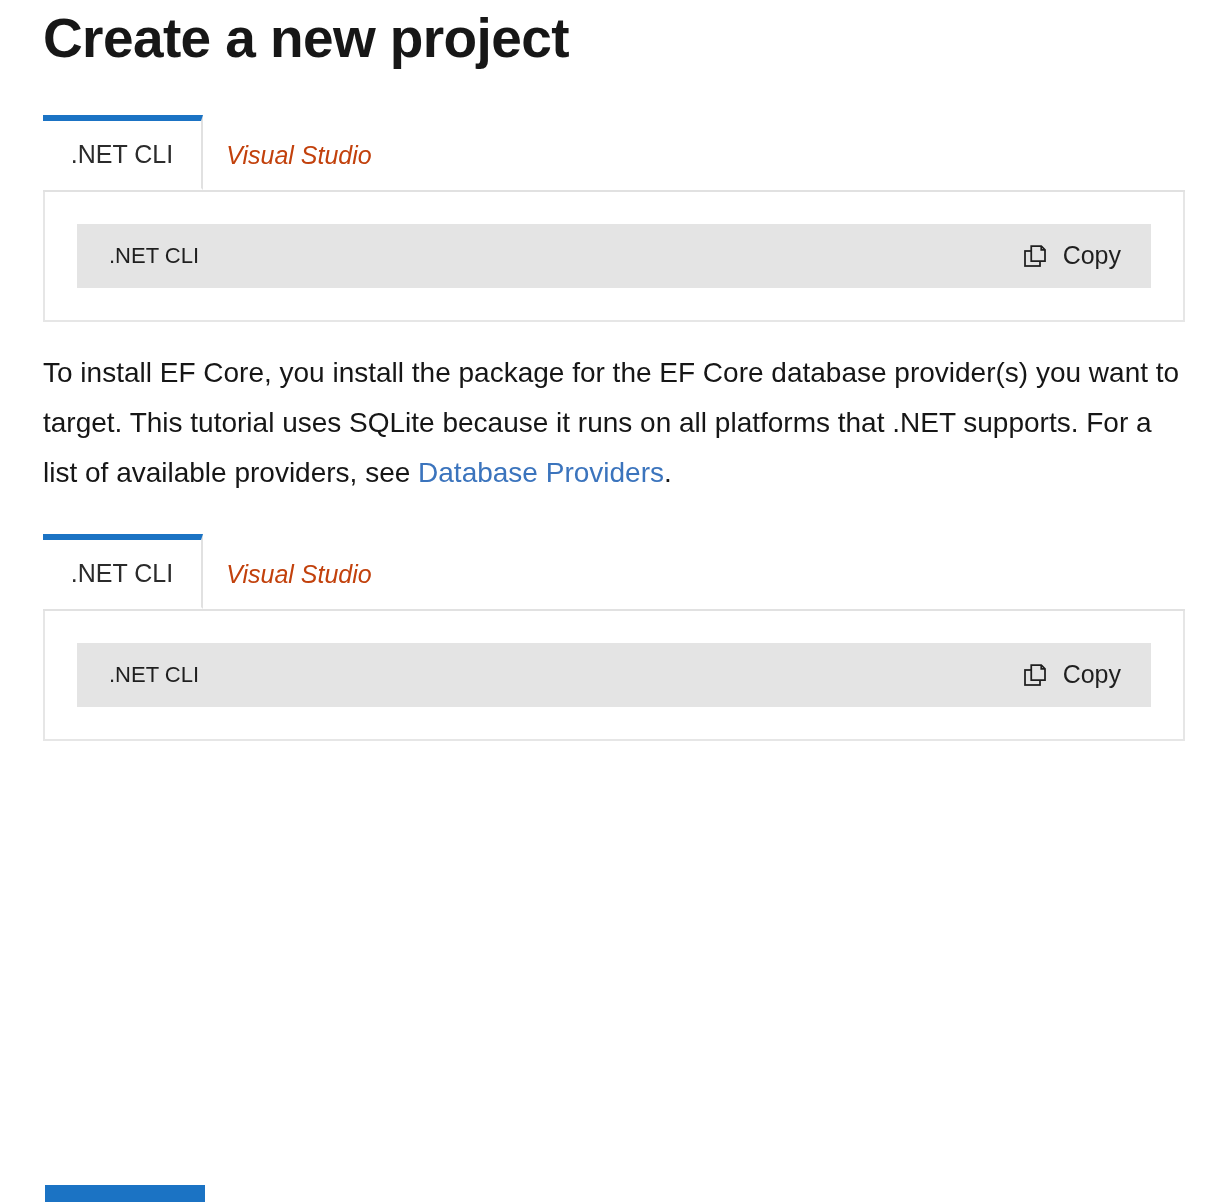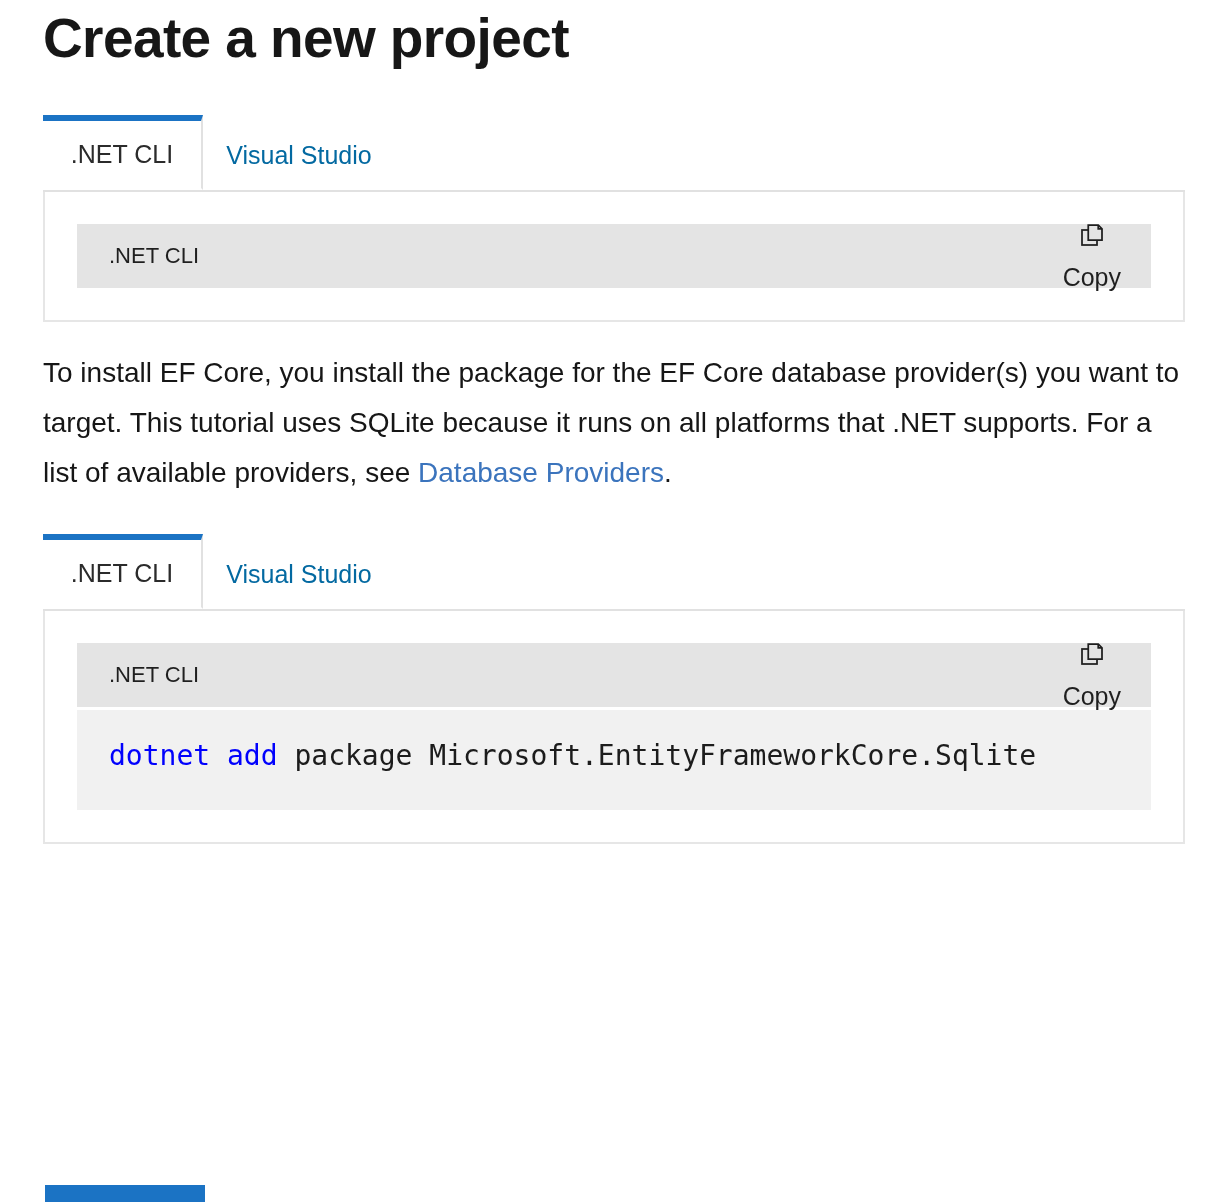--- a/index.html
+++ b/index.html
@@ -31,36 +31,36 @@
     height:75px; display:flex; align-items:center; justify-content:center;
     font-size:25px; cursor:pointer; user-select:none;
   }
   .tab.active {
     width:160px; background:#fff; color:#2b2b2b;
     border-top:6px solid var(--accent);
     border-right:2px solid #e1e1e1;
     border-bottom:2px solid #ffffff;
     margin-bottom:-2px;
   }
-  .tab.inactive { width:192px; color:#0369a1; padding-top:6px; }
+  .tab.inactive { width:192px; color:#c2410c; padding-top:6px;font-style:italic; }
 
   .panel {
     border:2px solid #e6e6e6; border-top:none; background:#fff;
     padding:32px;
   }
 
   .code-header {
     background:var(--code_header_bg); height:64px;
     display:flex; align-items:center; justify-content:space-between;
     padding:0 30px 0 32px; font-size:22px; color:#1f1f1f;
   }
   .copy-button {
     display:flex; align-items:center; gap:13px;
     background:none; border:none; cursor:pointer;
-    font-family:"Liberation Sans", sans-serif; font-size:25px; color:#1f1f1f;flex-direction:column;
+    font-family:"Liberation Sans", sans-serif; font-size:25px; color:#1f1f1f;
   }
   .copy-button svg { display:block; }
 
   .code-body {
     background:var(--code_body_bg); margin-top:3px;
     font-family:"DejaVu Sans Mono", monospace;
     font-size:28px; line-height:37px; color:#1c1c1c;
     padding:27px 32px 36px 32px; white-space:pre;
   }
   .tok-kw    { color:var(--code_keyword); }
@@ -124,19 +124,18 @@
           <span>
             <svg width="30" height="30" viewBox="0 0 24 24" fill="none" stroke="#1f1f1f" stroke-width="1.4" stroke-linejoin="miter">
               <rect x="4" y="8" width="12" height="12"></rect>
               <path d="M9 16 V4 H17 L20 7 V16 Z" fill="#e4e4e4"></path>
               <path d="M17 4 V7 H20" fill="none"></path>
             </svg>
           </span>
           <span>Copy</span>
         </button>
       </div>
-      <div class="code-body"><div><span class="tok-kw">dotnet add</span><span class="tok-plain"> package Microsoft.EntityFrameworkCore.Sqlite</span></div></div>
     </div>
   </div>
 
 </div>
 
 <div class="cutoff-bar"></div>
 
 </body></html>

